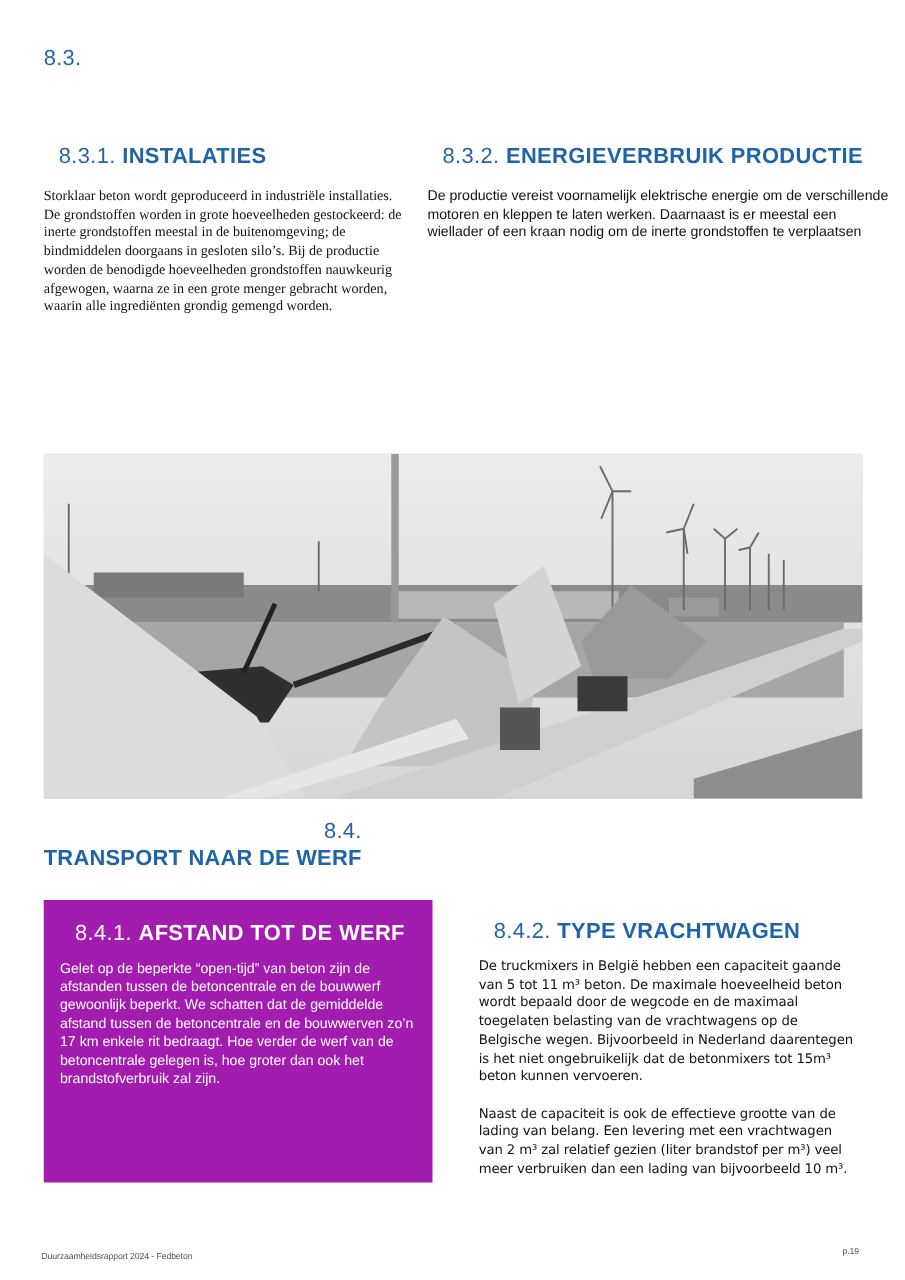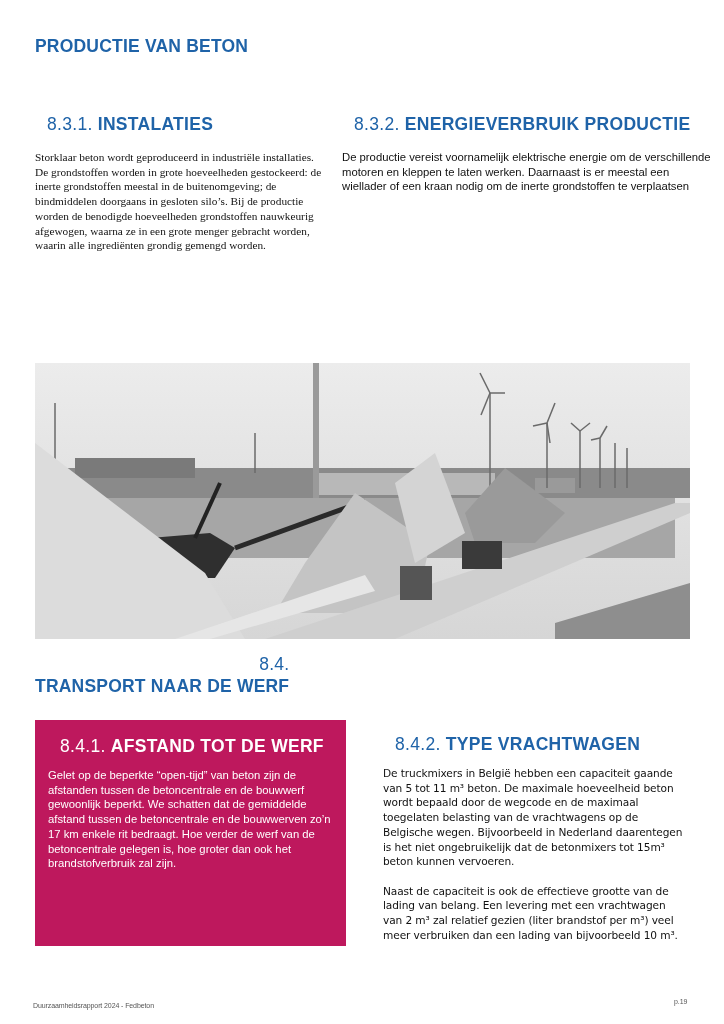--- a/index.html
+++ b/index.html
@@ -10,29 +10,29 @@
   .h-big { font-size:17.5px; line-height:22px; letter-spacing:0.2px; }
   .h-big .num { font-weight:400; display:block; }
   .h-big .title { font-weight:700; display:block; }
   .h-sub { font-size:17.5px; line-height:22px; letter-spacing:0.3px; white-space:nowrap;margin-left:12px; }
   .h-sub .num { font-weight:400; }
   .h-sub .title { font-weight:700; }
   .body { font-size:11.3px; line-height:14.7px; }
   .body p { margin:0; }
   .body p + p { margin-top:14.7px; }
   .body-serifish { font-family:"DejaVu Sans", sans-serif; font-size:10.6px; line-height:14.7px; letter-spacing:-0.1px; }
-  .bluebox { background:#be185d; color:#ffffff; }
+  .bluebox { background:#a21caf; color:#ffffff; }
   .footer { font-size:7px; color:#555; letter-spacing:-0.1px; }
   .photo { background:#cfcfcf; overflow:hidden; }
 </style>
 </head>
 <body>
 
 <div class="abs h-big blue" style="left:35px; top:35px;">
-  <span class="title">PRODUCTIE VAN BETON</span>
+  <span class="num">8.3.</span>
 </div>
 
 <div class="abs h-sub blue" style="left:35px; top:113px;">
   <span class="num">8.3.1.</span>
   <span class="title">INSTALATIES</span>
 </div>
 <div class="abs body" style="left:35px; top:150px; width:290px;font-family:Liberation Serif, serif;">
   <p>Storklaar beton wordt geproduceerd in industriële installaties. De grondstoffen worden in grote hoeveelheden gestockeerd: de inerte grondstoffen meestal in de buitenomgeving; de bindmiddelen doorgaans in gesloten silo’s. Bij de productie worden de benodigde hoeveelheden grondstoffen nauwkeurig afgewogen, waarna ze in een grote menger gebracht worden, waarin alle ingrediënten grondig gemengd worden.</p>
 </div>
 

